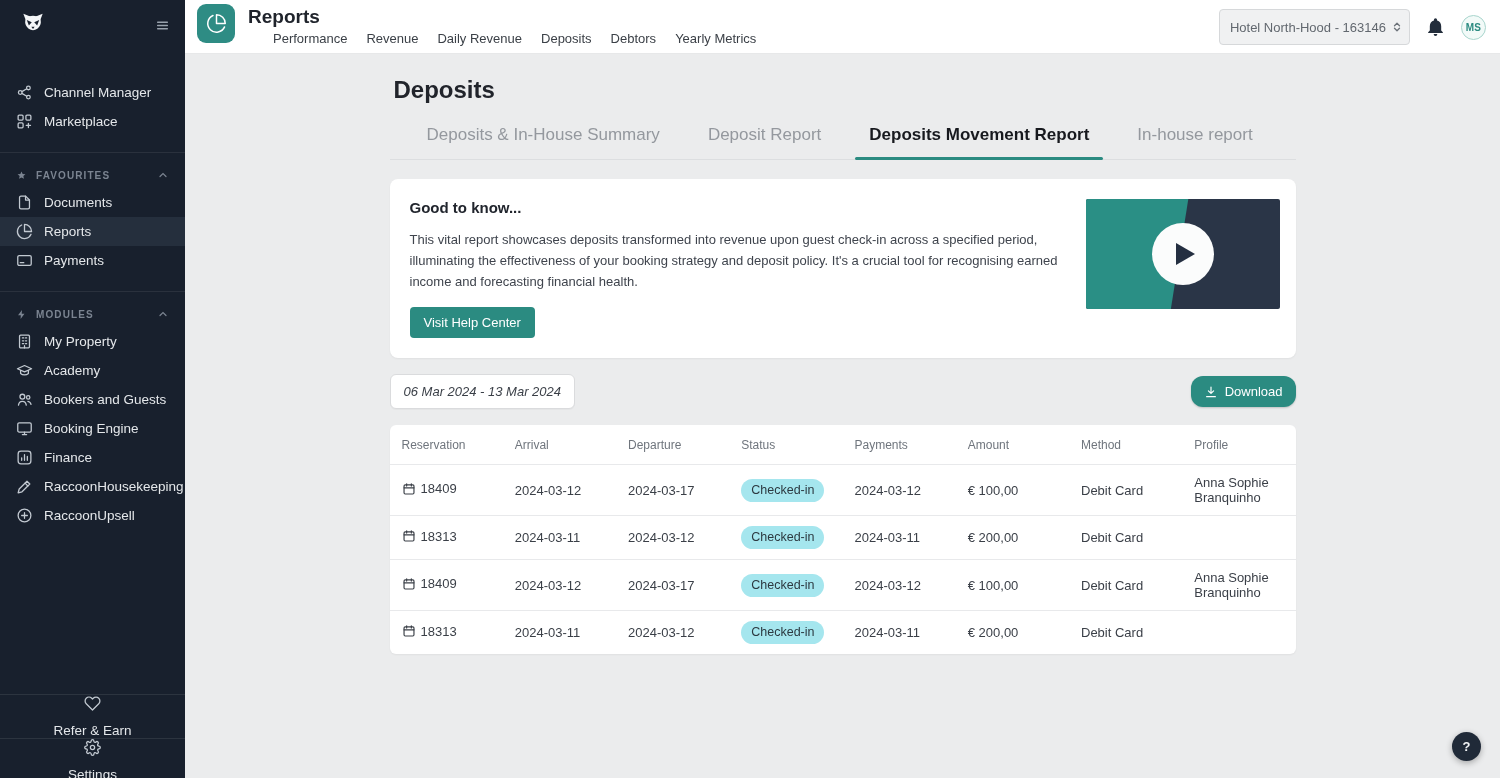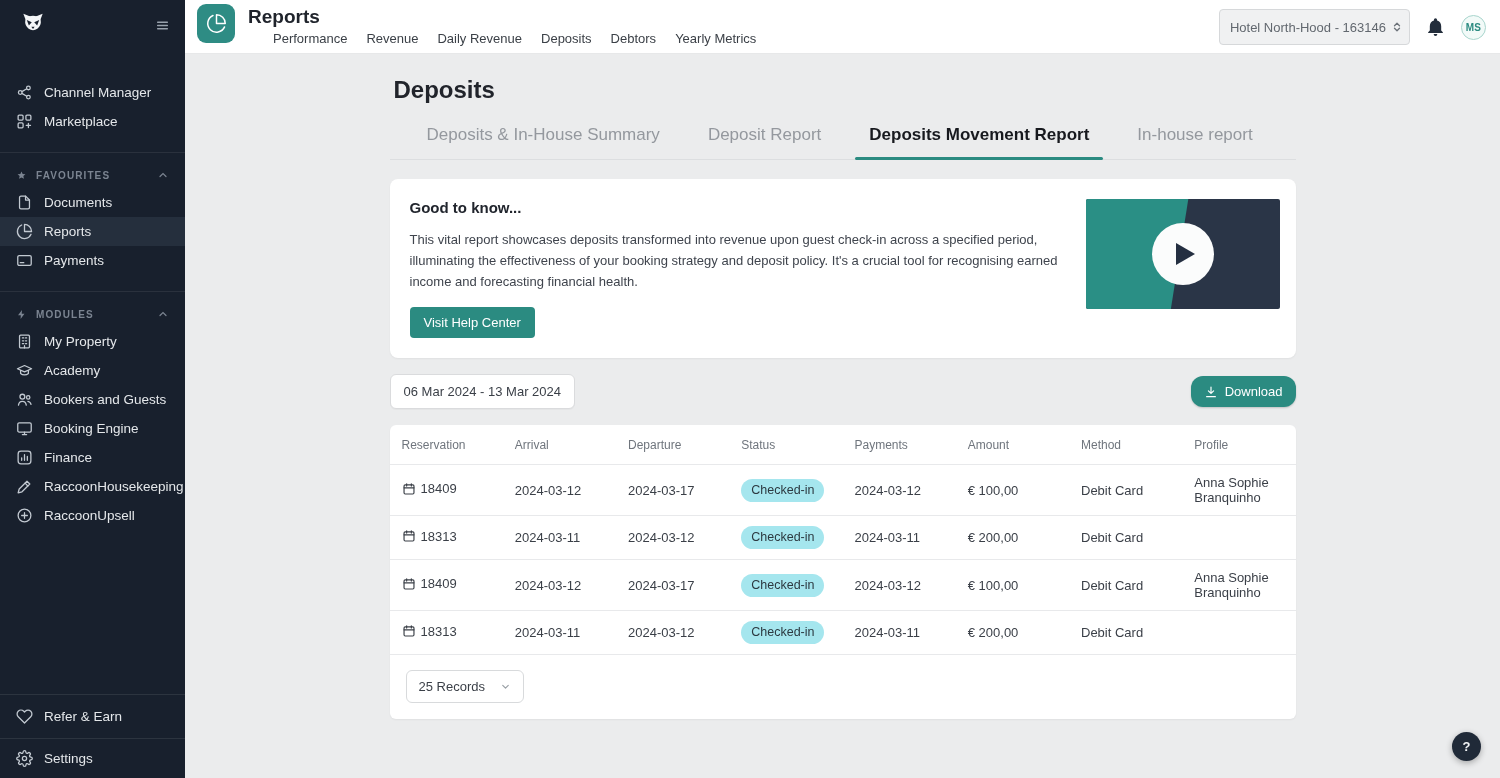--- a/index.html
+++ b/index.html
@@ -22,21 +22,21 @@
     font-size:13.5px; color:#e4e7ea; cursor:pointer; white-space:nowrap; }
   .nav-item.active { background:#252f3d; }
   .sicon { width:17px; height:17px; color:#c2c9d1; flex:none; }
   .group { margin-top:16px; border-top:1px solid rgba(255,255,255,.08); padding-top:9px; }
   .section-head { display:flex; align-items:center; gap:9px; padding:0 16px; height:26px;
     font-size:10px; letter-spacing:1.1px; color:#7b8491; font-weight:700; }
   .section-head .shicon { width:11px; height:11px; color:#7b8491; }
   .section-head .chev { margin-left:auto; width:12px; height:12px; color:#7b8491; cursor:pointer; }
   .side-bottom { margin-top:auto; flex:none; }
   .bottom-item { display:flex; align-items:center; gap:11px; padding:0 16px;
-    border-top:1px solid rgba(255,255,255,.09); font-size:13.5px; color:#e4e7ea; cursor:pointer; }
+    border-top:1px solid rgba(255,255,255,.09); font-size:13.5px; color:#e4e7ea; cursor:pointer;flex-direction:column; }
   .bottom-item.refer { height:44px; }
   .bottom-item.settings { height:40px; }
 
   
   .topbar { position:absolute; left:185px; top:0; right:0; height:54px; background:#fff;
     border-bottom:1px solid #e7e8e9; z-index:5; }
   .app-badge { position:absolute; left:12px; top:4px; width:38px; height:39px; border-radius:9px;
     background:#2e8c84; display:flex; align-items:center; justify-content:center; }
   .tb-title { position:absolute; left:63px; top:6px; font-size:19px; font-weight:700; color:#20242c; }
   .tb-tabs { position:absolute; left:63px; top:31px; display:flex; gap:19px;margin-left:25px; }
@@ -69,21 +69,21 @@
   .video-thumb { width:194px; height:110px; flex:none; position:relative; overflow:hidden; border-radius:2px;
     background:#2a3547; cursor:pointer; }
   .video-left { position:absolute; inset:0; background:#2a8f85; clip-path:polygon(0 0,53% 0,44% 100%,0 100%); }
   .play-circle { position:absolute; left:50%; top:50%; width:62px; height:62px; margin:-31px 0 0 -31px;
     background:#fbfcfc; border-radius:50%; display:flex; align-items:center; justify-content:center; }
   .play-tri { width:0; height:0; border-left:19px solid #242f41; border-top:11px solid transparent;
     border-bottom:11px solid transparent; margin-left:6px; }
 
   .controls { margin-top:16px; display:flex; justify-content:space-between; align-items:center; }
   .date-range { background:#fff; border:1px solid #dadbdd; border-radius:6px; padding:9px 13px;
-    font-size:13px; color:#3a3f47; cursor:pointer; box-shadow:0 1px 1px rgba(0,0,0,.03); white-space:nowrap; }
+    font-size:13px; color:#3a3f47; cursor:pointer; box-shadow:0 1px 1px rgba(0,0,0,.03); white-space:nowrap;font-style:italic; }
   .download-btn { background:#2b8b81; color:#fff; border:none; border-radius:12px; font-size:13px;
     display:flex; align-items:center; gap:7px; padding:8px 13px; cursor:pointer; font-family:inherit;
     box-shadow:0 1px 2px rgba(0,0,0,.18); }
 
   .table-card { margin-top:16px; background:#fff; border-radius:6px; box-shadow:0 1px 2px rgba(0,0,0,.05); }
   table { width:100%; border-collapse:collapse; table-layout:fixed; }
   th { text-align:left; font-size:12px; font-weight:400; color:#6f757d; padding:13px 12px 12px;
     border-bottom:1px solid #e8e9eb; }
   td { font-size:13px; color:#3a3f47; padding:10px 12px; vertical-align:middle; }
   tr.trow + tr.trow td { border-top:1px solid #e8e9eb; }
@@ -397,25 +397,17 @@
               <td>2024-03-11</td>
               <td>2024-03-12</td>
               <td><span class="badge">Checked-in</span></td>
               <td>2024-03-11</td>
               <td>€ 200,00</td>
               <td>Debit Card</td>
               <td></td>
             </tr>
           </tbody>
       </table>
-      <div class="table-footer">
-        <div class="records-select">
-          <span>25 Records</span>
-          <svg class="chev-dn" width="11" height="11" viewBox="0 0 24 24" fill="none" stroke="currentColor" stroke-width="2.6" stroke-linecap="round" stroke-linejoin="round">
-              <path d="M6 9.5l6 6 6-6"></path>
-            </svg>
-        </div>
-      </div>
     </section>
   </div>
 </main>
 
 <button class="help-fab">?</button>
 
 </body></html>

